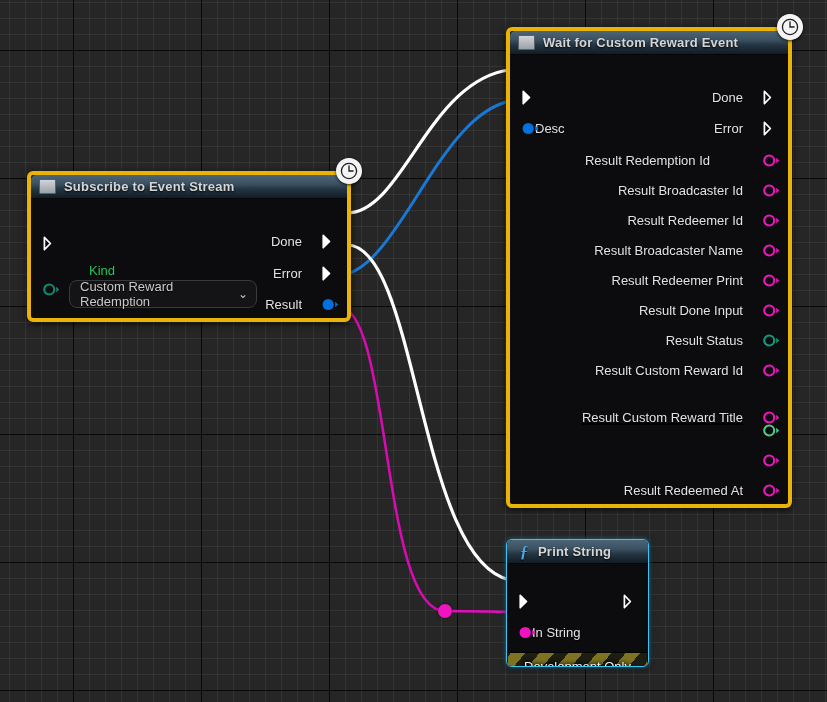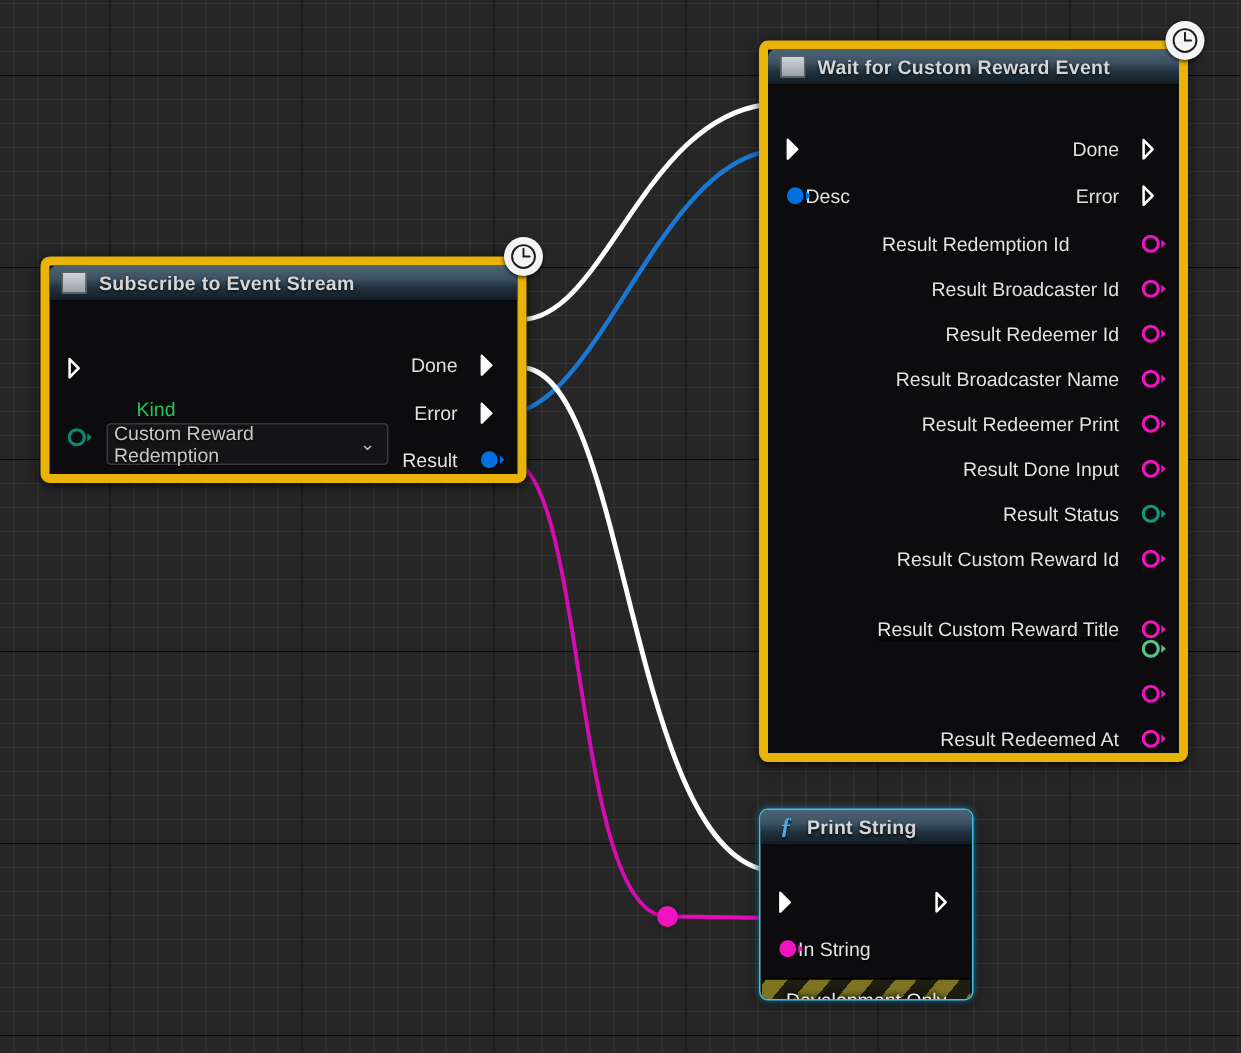--- a/index.html
+++ b/index.html
@@ -37,21 +37,21 @@
     position: absolute;
     border-radius: 6px;
     background: #0b0b0d;
     box-shadow: 0 2px 7px rgba(0,0,0,0.75);
     overflow: visible;
   }
   .node-body {
     position: absolute; left: 0; top: 0; right: 0; bottom: 0;
     border-radius: 6px;
     background: #0c0c0e;
-    border: 6px solid #eab308;
+    border: 4px solid #eab308;
     overflow: hidden;
   }
   .node.selected .node-body {
     border: 1px solid #3fc0ef;
     box-shadow: 0 0 5px rgba(60,180,230,0.55);
   }
 
   .node-header {
     position: relative;
     height: 23px;
@@ -123,39 +123,39 @@
   .pin-exec svg { display: block; }
 
   
   .pin-dot {
     width: 13px; height: 13px;
     flex: 0 0 auto;
     position: relative;
   }
   .pin-dot svg { display: block; }
 
-  .pin-gap-l { margin-right: 7px; }
+  .pin-gap-l { margin-right: 12px; }
   .pin-gap-r { }
 
   
   .kind-label {
     position: absolute;
     color: #22c55e;
     font-size: 13px;
     text-shadow: 0 1px 1px rgba(0,0,0,0.9);
   }
   .combo {
     position: absolute;
     display: flex;
     align-items: center;
     justify-content: flex-start;
     background: #141416;
     border: 1px solid #3a3a3e;
-    border-radius: 3px;
-    padding: 0 8px 0 4px;
+    border-radius: 8px;
+    padding: 0 8px 0 10px;
     box-sizing: border-box;
   }
   .combo-text {
     color: #c9c9c9;
     font-size: 13px;
     text-shadow: 0 1px 1px rgba(0,0,0,0.9);
   }
   .combo-arrow {
     color: #c2c2c2;
     font-size: 12px;

